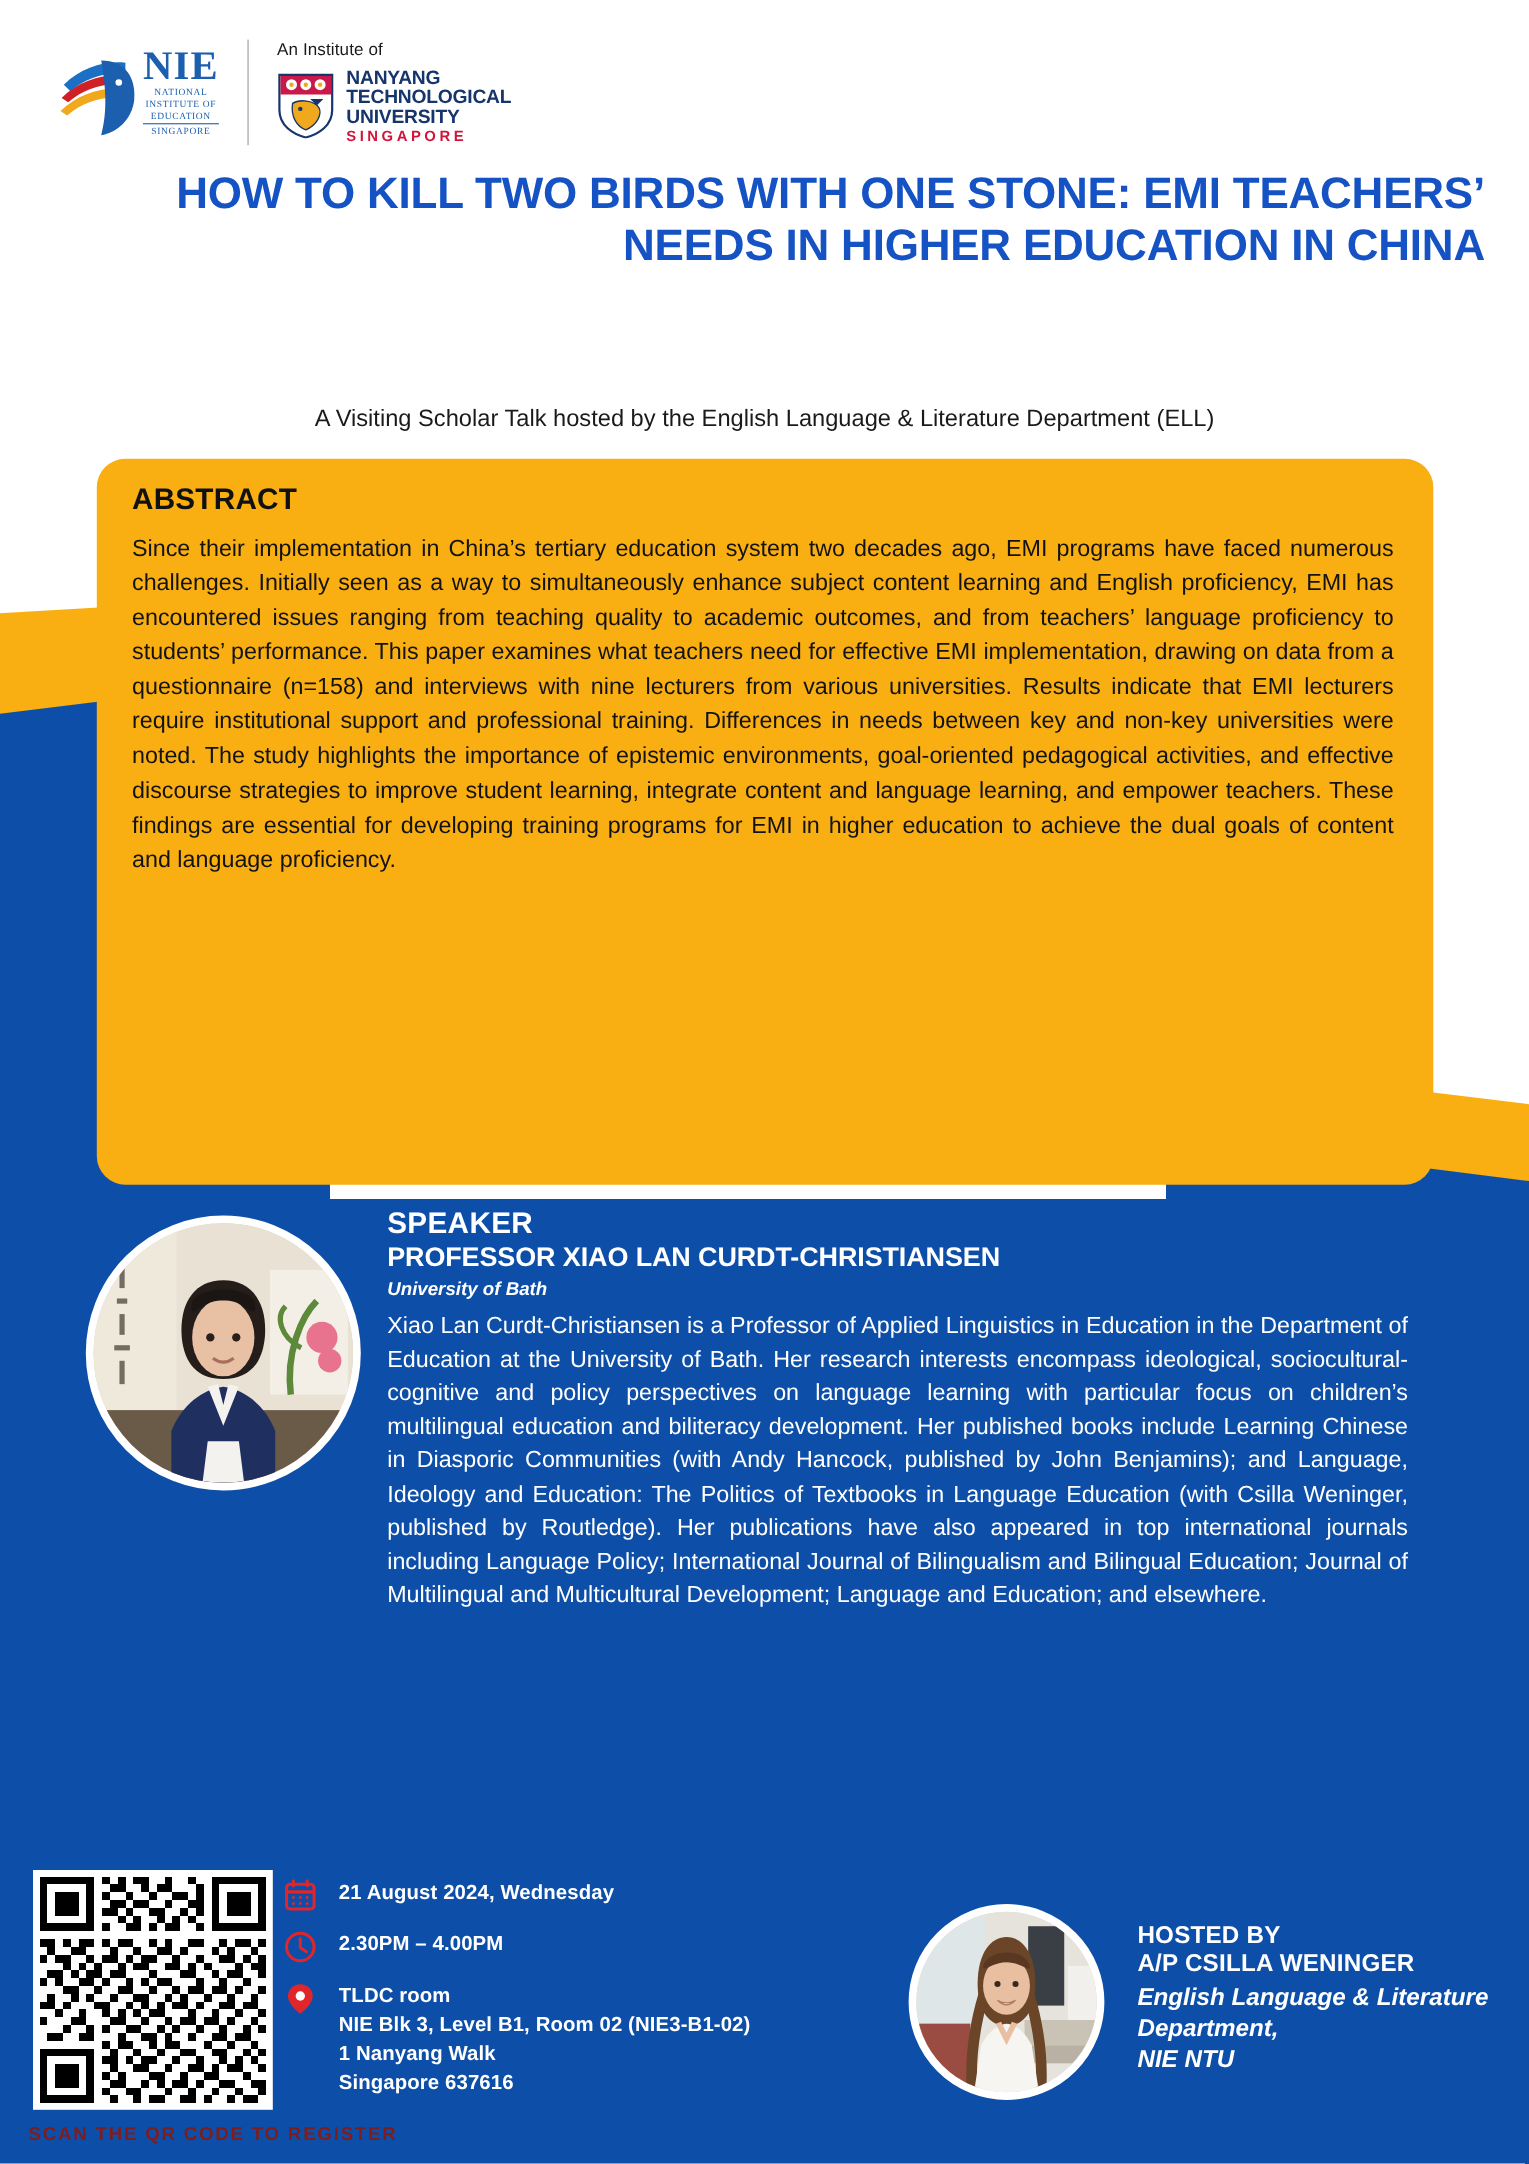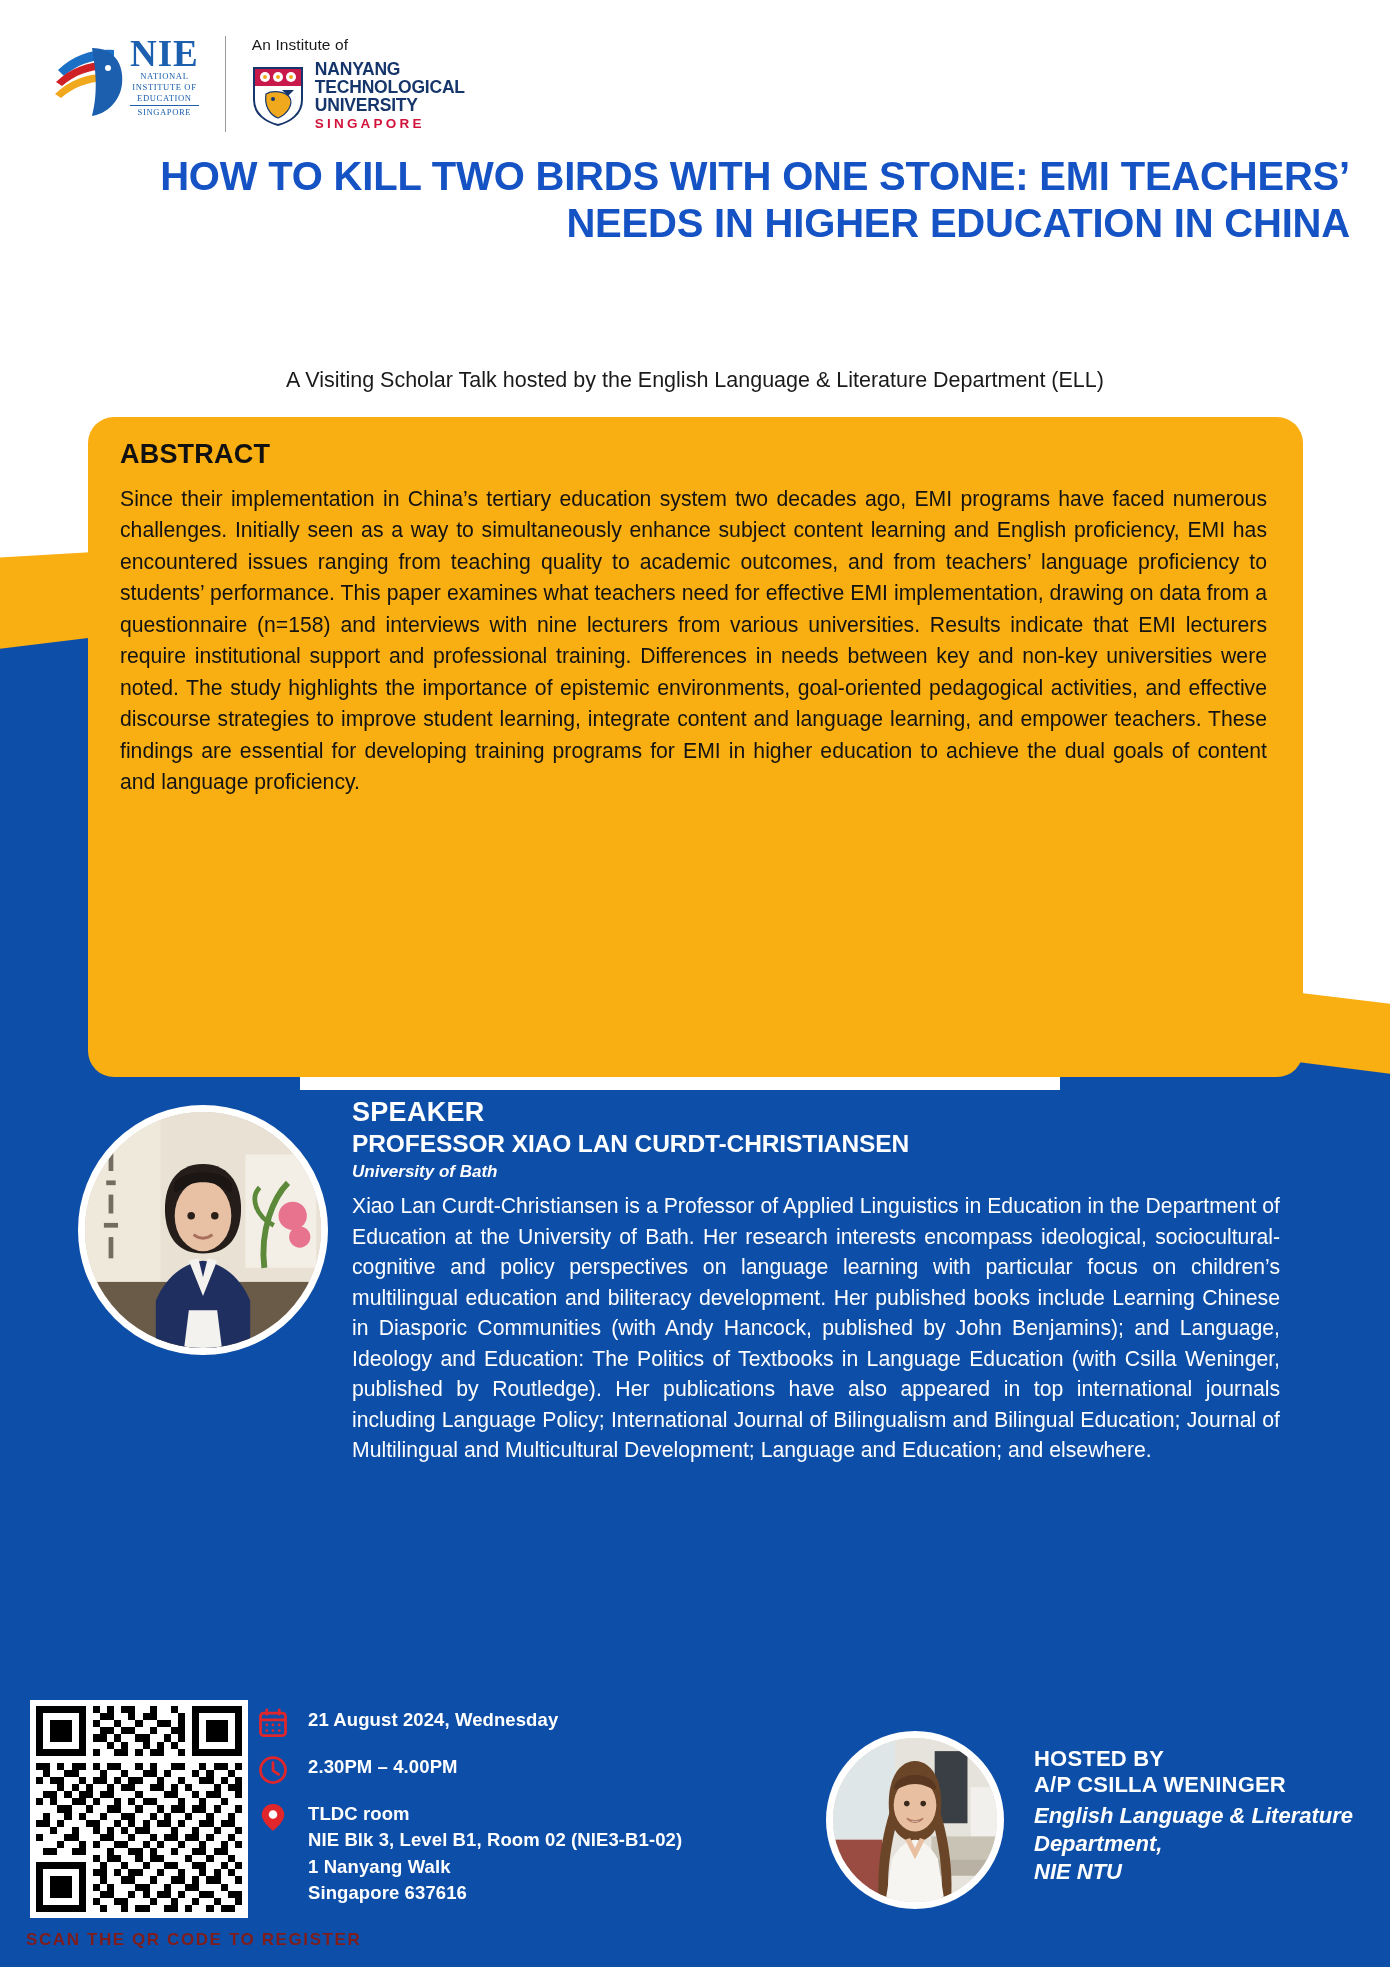--- a/index.html
+++ b/index.html
@@ -38,21 +38,21 @@
   
   .bg-blue-right {
     position: absolute; right: 0; top: 1020px; width: 330px; height: 110px;
     background: #0d4fa8;
     clip-path: polygon(0 44px, 330px 18px, 330px 100%, 0 100%);
   }
 
   
   .logo-row {
     position: absolute; left: 52px; top: 36px;
-    display: flex; align-items: flex-start; gap: 26px;
+    display: flex; align-items: center; gap: 26px;
   }
   .nie-logo { display: flex; align-items: flex-end; gap: 4px; }
   .nie-mark { width: 74px; height: 76px; }
   .nie-wordblock { display: flex; flex-direction: column; align-items: flex-start; }
   .nie-big { font-size: 37px; font-weight: 700; color: #1b5fae; letter-spacing: 1px; line-height: .95; font-family: "Liberation Serif", serif; }
   .nie-sub { font-size: 8.6px; color: #1b5fae; line-height: 1.28; letter-spacing: .6px; text-align: center; width: 100%; font-family: "Liberation Serif", serif; }
   .nie-sub span { display: block; }
   .nie-sub .rule { border-top: 1px solid #1b5fae; margin: 1px 0 1px; }
 
   .divider-v { width: 1px; height: 96px; background: #9a9a9a; }

